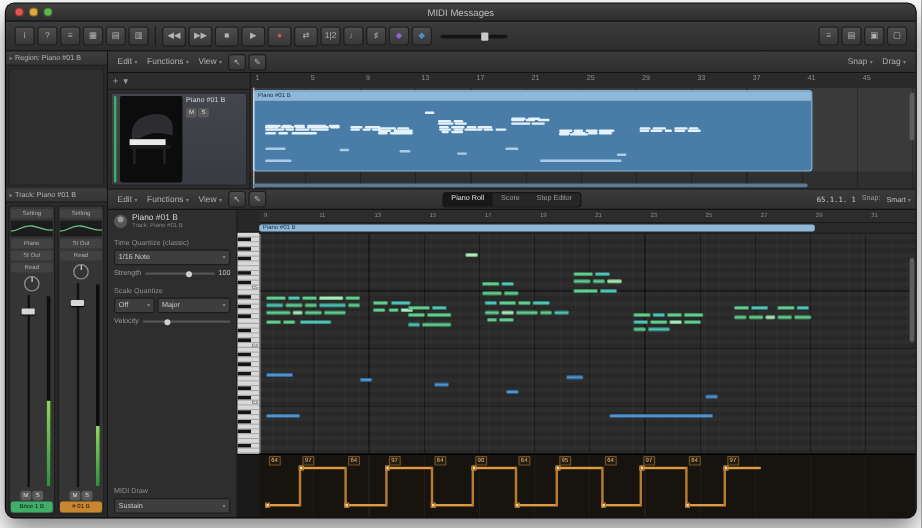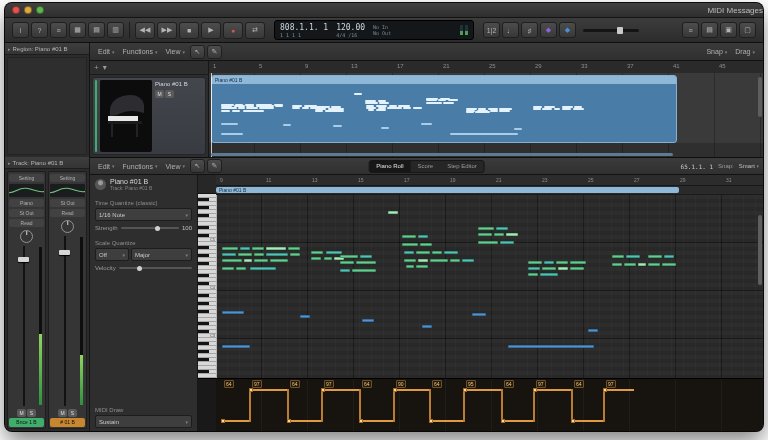--- a/index.html
+++ b/index.html
@@ -3,21 +3,21 @@
 <meta charset="utf-8">
 <style>
   html,body{margin:0;padding:0}
   body{width:768px;height:440px;background:#fff;font-family:"Liberation Sans",sans-serif;overflow:hidden;position:relative}
   .window{position:absolute;left:5px;top:3px;width:758px;height:428px;background:#2a2a2a;border-radius:7px;
     box-shadow:0 10px 22px rgba(0,0,0,.5),0 0 0 1px #0d0d0d;overflow:hidden;display:flex;flex-direction:column}
   
   .titlebar{height:14px;background:linear-gradient(#404040,#2e2e2e);border-bottom:1px solid #141414;display:flex;align-items:center;position:relative;flex:none}
   .traffic{display:flex;gap:4px;margin-left:7px;z-index:2}
   .tl{width:6px;height:6px;border-radius:50%;border:0.5px solid rgba(0,0,0,.4)}
-  .title{position:absolute;left:0;right:0;text-align:right;font-size:8px;color:#bdbdbd}
+  .title{position:absolute;left:0;right:0;text-align:center;font-size:8px;color:#bdbdbd}
   
   .toolbar{height:24px;background:linear-gradient(#3c3c3c,#2c2c2c);border-bottom:1px solid #0f0f0f;display:flex;align-items:center;padding:0 6px;flex:none}
   .icon-btn,.tr-btn,.tool-btn{display:inline-flex;align-items:center;justify-content:center;height:14px;min-width:15px;
     background:linear-gradient(#4d4d4d,#383838);border:1px solid #1f1f1f;border-radius:3px;color:#b4b4b4;font-size:7px;margin:0 1px;cursor:default}
   .tr-btn{height:15px;min-width:18px;font-size:7px}
   .tool-btn{min-width:13px;height:12px;font-size:7px}
   .tb-sep{width:1px;height:16px;background:#1c1c1c;margin:0 4px}
   .lcd{width:188px;height:18px;background:#14171a;border-radius:3px;border:1px solid #000;display:flex;align-items:center;padding:0 5px;gap:8px;margin:0 8px;font-family:"DejaVu Sans Mono",monospace;flex:none}
   .lcd-big{font-size:8px;color:#ccd8e0;line-height:9px;white-space:nowrap}
   .lcd-sub{font-size:5px;color:#7d8a94;line-height:6px;white-space:nowrap}
@@ -154,38 +154,20 @@
       </div>
     <div class="tb-sep"></div>
     <div style="display:flex">
         <div class="tr-btn">◀◀</div>
         <div class="tr-btn">▶▶</div>
         <div class="tr-btn">■</div>
         <div class="tr-btn">▶</div>
         <div class="tr-btn" style="color: rgb(210, 85, 80);">●</div>
         <div class="tr-btn">⇄</div>
       </div>
-    <div class="lcd">
-      <div>
-        <div class="lcd-big">808.1.1. 1</div>
-        <div class="lcd-sub">1 1 1 1</div>
-      </div>
-      <div>
-        <div class="lcd-big">120.00</div>
-        <div class="lcd-sub"><span>4/4</span> <span>/16</span></div>
-      </div>
-      <div>
-        <div class="lcd-sub">No In</div>
-        <div class="lcd-sub">No Out</div>
-      </div>
-      <div class="lcd-meters">
-          <i></i>
-          <i></i>
-        </div>
-    </div>
     <div style="display:flex">
         <div class="icon-btn">1|2</div>
         <div class="icon-btn">♩</div>
         <div class="icon-btn">♯</div>
         <div class="icon-btn" style="color: rgb(138, 99, 216);">◆</div>
         <div class="icon-btn" style="color: rgb(74, 143, 212);">◆</div>
       </div>
     <div class="mslider">
         <i></i>
       </div>

